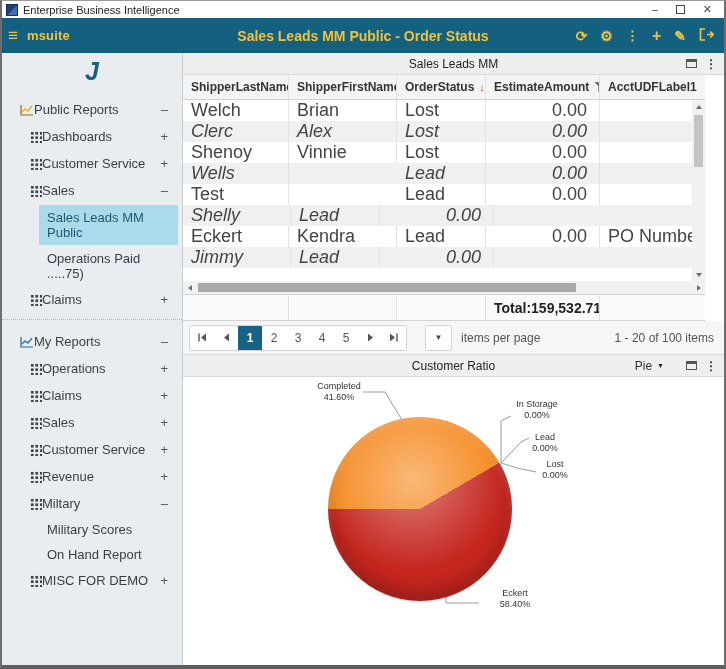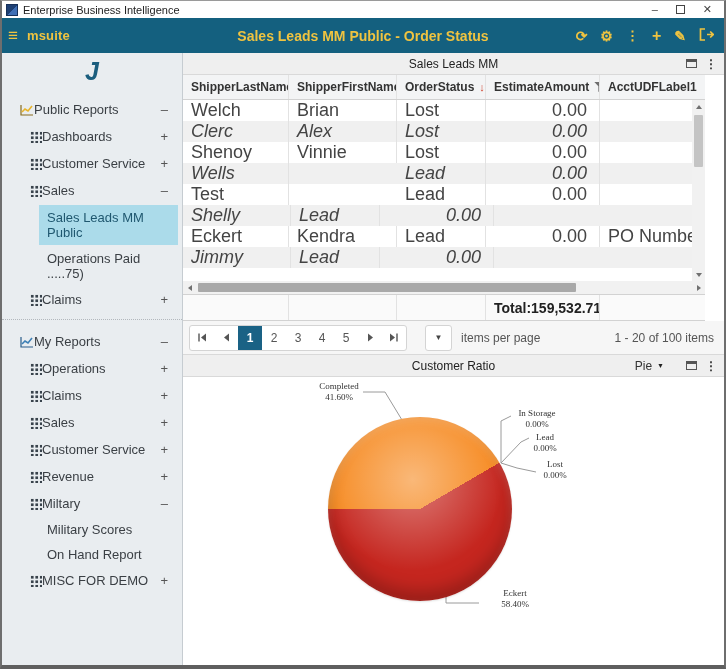--- a/index.html
+++ b/index.html
@@ -89,21 +89,21 @@
   .pager { height:34px; background:#F6F6F6; border-bottom:1px solid #d9d9d9; display:flex; align-items:center; padding:0 10px 0 6px; font-size:12px; color:#555; flex:0 0 auto; }
   .pager-group { display:flex; align-items:center; background:#fff; border:1px solid #d4d4d4; border-radius:3px; height:26px; overflow:hidden; }
   .pbtn { width:24px; height:26px; display:flex; align-items:center; justify-content:center; cursor:pointer; color:#555; }
   .pnum { font-size:12px; color:#555; }
   .pnum.sel { background:var(--pagesel,#1A6285); color:#fff; font-weight:bold; }
   .psize { width:27px; height:26px; background:#fff; border:1px solid #d4d4d4; border-radius:3px; margin-left:18px; display:flex; align-items:center; justify-content:center; font-size:8px; color:#444; cursor:pointer; }
   .ppage-lbl { margin-left:9px; }
   .prange { margin-left:auto; color:#555; }
 
   
-  .chart-area { position:relative; flex:1; background:#fff; overflow:hidden;font-family:Liberation Serif, serif; }
+  .chart-area { position:relative; flex:1; background:#fff; overflow:hidden; }
   .pie { position:absolute; left:145px; top:40px; width:184px; height:184px; border-radius:50%; box-shadow: inset 0 -10px 16px rgba(0,0,0,.22), inset 0 4px 8px rgba(255,255,255,.18), 0 1px 2px rgba(0,0,0,.12); }
   .plbl { position:absolute; font-size:9px; color:#333; text-align:center; line-height:11px; }
   .leader { position:absolute; left:0; top:0; pointer-events:none; }
 </style>
 </head>
 <body>
 
 <div class="window">
 
   <div class="titlebar">
@@ -404,21 +404,21 @@
           <polyline points="318,86 318,44 328,39" fill="none" stroke="#9a9a9a" stroke-width="1"></polyline>
           <polyline points="318,86 338,65 346,61" fill="none" stroke="#9a9a9a" stroke-width="1"></polyline>
           <polyline points="318,86 334,91 353,95" fill="none" stroke="#9a9a9a" stroke-width="1"></polyline>
           <polyline points="263,212 263,226 296,226" fill="none" stroke="#9a9a9a" stroke-width="1"></polyline>
         </svg>
         <div class="pie" style="background: radial-gradient(circle at 46% 34%, rgba(255, 255, 255, 0.4), rgba(255, 255, 255, 0) 58%), conic-gradient(from 270deg, rgb(246, 137, 31) 0deg, rgb(246, 137, 31) 149.76deg, rgb(197, 38, 31) 149.76deg, rgb(197, 38, 31) 360deg);"></div>
         <div class="plbl" style="left:118px; top:4px; width:76px;">
           <div>Completed</div>
             <div>41.60%</div>
         </div>
-        <div class="plbl" style="left:318px; top:31px; width:72px;">
+        <div class="plbl" style="left:318px; top:22px; width:72px;">
           <div>In Storage</div>
             <div>0.00%</div>
         </div>
         <div class="plbl" style="left:332px; top:55px; width:60px;">
           <div>Lead</div>
             <div>0.00%</div>
         </div>
         <div class="plbl" style="left:342px; top:82px; width:60px;">
           <div>Lost</div>
             <div>0.00%</div>

